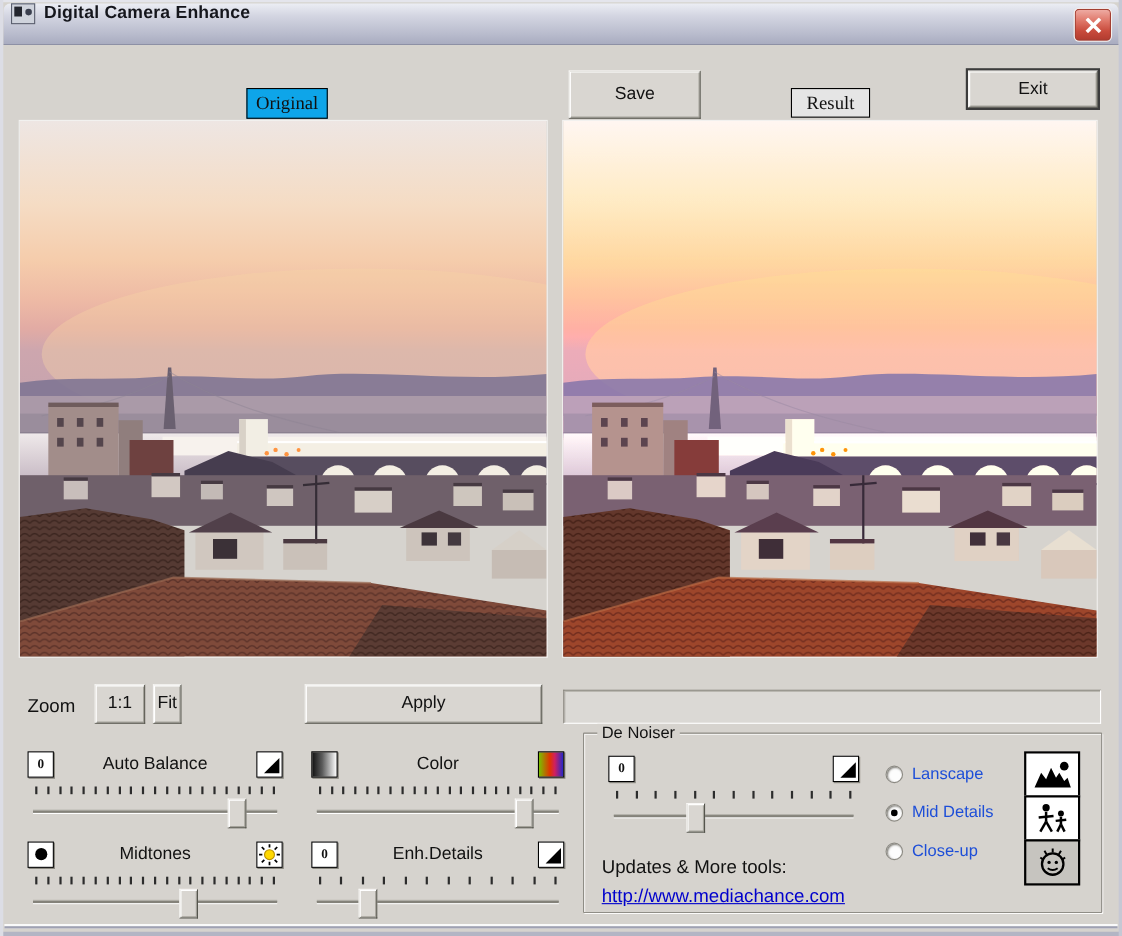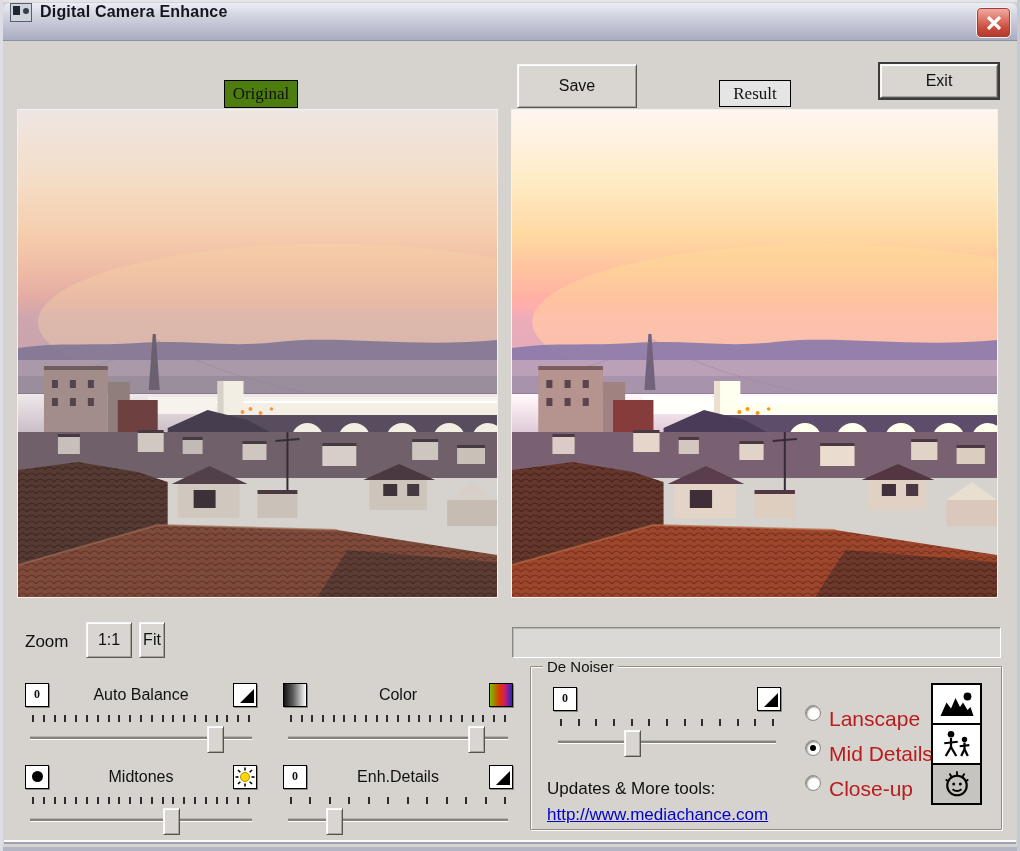--- a/index.html
+++ b/index.html
@@ -15,21 +15,21 @@
   .title-text{margin-left:8px;font-size:16px;font-weight:bold;color:#15161c;letter-spacing:.2px;}
   .close-btn{position:absolute;top:4px;right:6px;width:33px;height:29px;border-radius:5px;cursor:pointer;
     background:linear-gradient(180deg,#f0b0a8 0%,#de7466 40%,#c84b3c 70%,#b03a2e 100%);
     border:1px solid #f5f0ee;box-shadow:inset 0 0 0 1px #a33e32;display:flex;align-items:center;justify-content:center;}
   
   .btn{position:absolute;background:#d9d6d1;border:1px solid;border-color:#f6f5f3 #58584f #58584f #f6f5f3;
     box-shadow:inset 1px 1px 0 #ffffff,inset -1px -1px 0 #a5a39b;
     font-size:16px;color:#111;display:flex;align-items:center;justify-content:center;cursor:pointer;}
   .btn.default{outline:2px solid #3c3c3c;outline-offset:0px;}
   .tag{position:absolute;border:1px solid #000;display:flex;align-items:center;justify-content:center;
-    font-family:"Liberation Serif",serif;font-size:17px;color:#111;background:#4d7c0f;}
+    font-family:"Liberation Serif",serif;font-size:17px;color:#111;background:#0ea5e9;}
   .tag.result{background:#e5e5e5;}
   .sunken{background:#dbd9d5;border:1px solid;border-color:#8a887f #ffffff #ffffff #8a887f;
     box-shadow:inset 1px 1px 0 #b9b7b0;}
   
   .photo-frame{position:absolute;outline:1px solid #f2f1ef;cursor:pointer;}
   .photo-frame svg{display:block;width:100%;height:100%;}
   .photo-frame.result svg{filter:brightness(1.05) saturate(1.5) contrast(1.05);}
   
   .slider-group{position:absolute;}
   .sl-head{display:flex;align-items:center;height:23px;}
@@ -48,21 +48,21 @@
   .thumb{position:absolute;top:2px;width:15px;height:25px;background:#d9d6d1;cursor:pointer;
     border:1px solid;border-color:#f8f7f5 #55554d #55554d #f8f7f5;box-shadow:inset 1px 1px 0 #fff,inset -1px -1px 0 #a5a39b;}
   
   .groupbox{position:absolute;border:1px solid #8f8d86;box-shadow:inset 1px 1px 0 #fcfbfa,1px 1px 0 #fcfbfa;border-radius:1px;}
   .group-legend{position:absolute;top:-9px;left:12px;background:#d6d3ce;padding:0 4px;font-size:15px;color:#111;}
   
   .radio-row{position:absolute;display:flex;align-items:center;cursor:pointer;}
   .radio-circle{width:14px;height:14px;border-radius:50%;background:#fdfdfd;border:1px solid #8c8a83;
     box-shadow:inset 1px 1px 2px #77756e,inset -1px -1px 1px #ffffff;margin-right:8px;position:relative;flex:none;}
   .radio-row.checked .radio-circle::after{content:"";position:absolute;left:4px;top:4px;width:6px;height:6px;border-radius:50%;background:#000;}
-  .radio-label{font-size:21px;color:#b91c1c;white-space:nowrap;margin-top:12px;}
+  .radio-label{font-size:15px;color:#1d4ed8;white-space:nowrap;}
   
   .preset-stack{position:absolute;display:flex;flex-direction:column;}
   .preset-cell{width:47px;height:38px;background:#fff;border:2px solid #000;margin-top:-2px;cursor:pointer;
     display:flex;align-items:center;justify-content:center;}
   .preset-cell:first-child{margin-top:0;}
   .preset-cell.gray{background:#c6c4bf;}
   
   .static-text{position:absolute;font-size:17px;color:#111;}
   .weblink{position:absolute;font-size:17px;color:#0000cc;text-decoration:underline;cursor:pointer;margin-top:13px;}
   .bottom-bevel{position:absolute;left:4px;right:4px;top:840px;height:2px;background:#fafafa;border-bottom:2px solid #9fa1b2;}
@@ -218,20 +218,21 @@
   </div>
   <div class="photo-frame result" style="left:512px;top:110px;width:485px;height:487px">
     <svg viewBox="0 0 480 487" preserveAspectRatio="none">
         <use href="#scene" xlink:href="#scene"></use>
       </svg>
   </div>
 
   <span class="static-text" style="left:25px;top:632px">Zoom</span>
   <button class="btn" style="left:86px;top:622px;width:46px;height:36px">1:1</button>
   <button class="btn" style="left:139px;top:622px;width:26px;height:36px">Fit</button>
+  <button class="btn" style="left:277px;top:622px;width:216px;height:36px">Apply</button>
   <div class="sunken" style="position:absolute;left:512px;top:627px;width:487px;height:29px"></div>
 
   <div class="slider-group" style="left:25px;top:683px;width:232px">
     <div class="sl-head">
       <span class="mini-icon zero">0</span>
       <span class="sl-label">Auto Balance</span>
       <span class="mini-icon contrast">
           <i></i>
         </span>
     </div>

